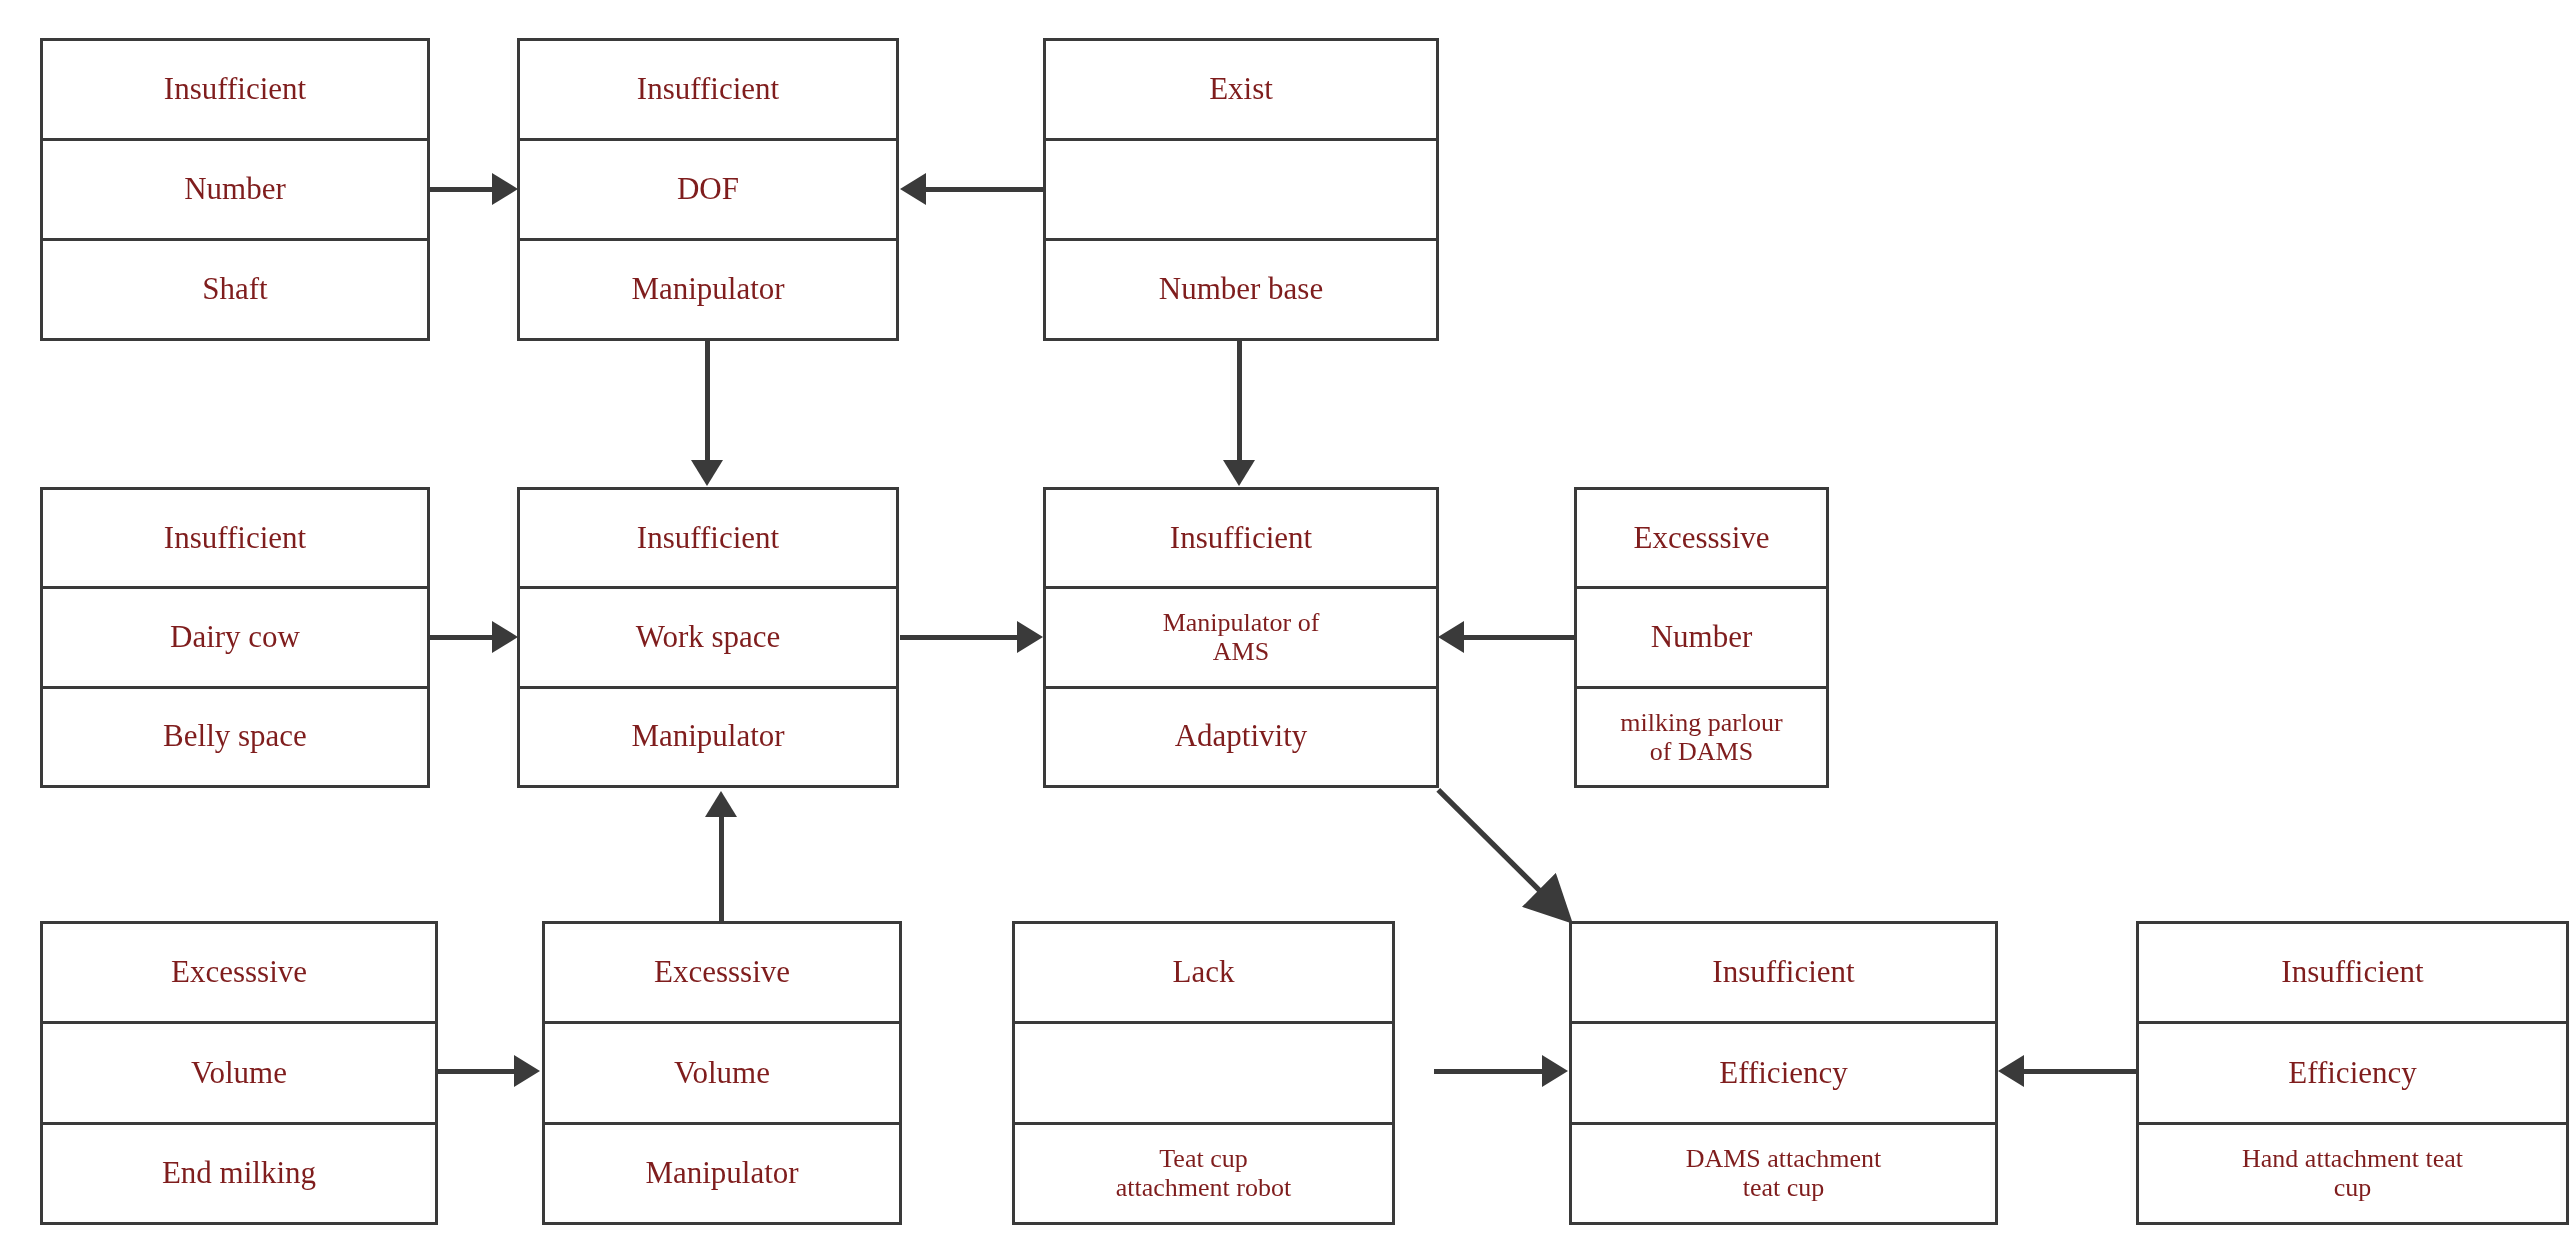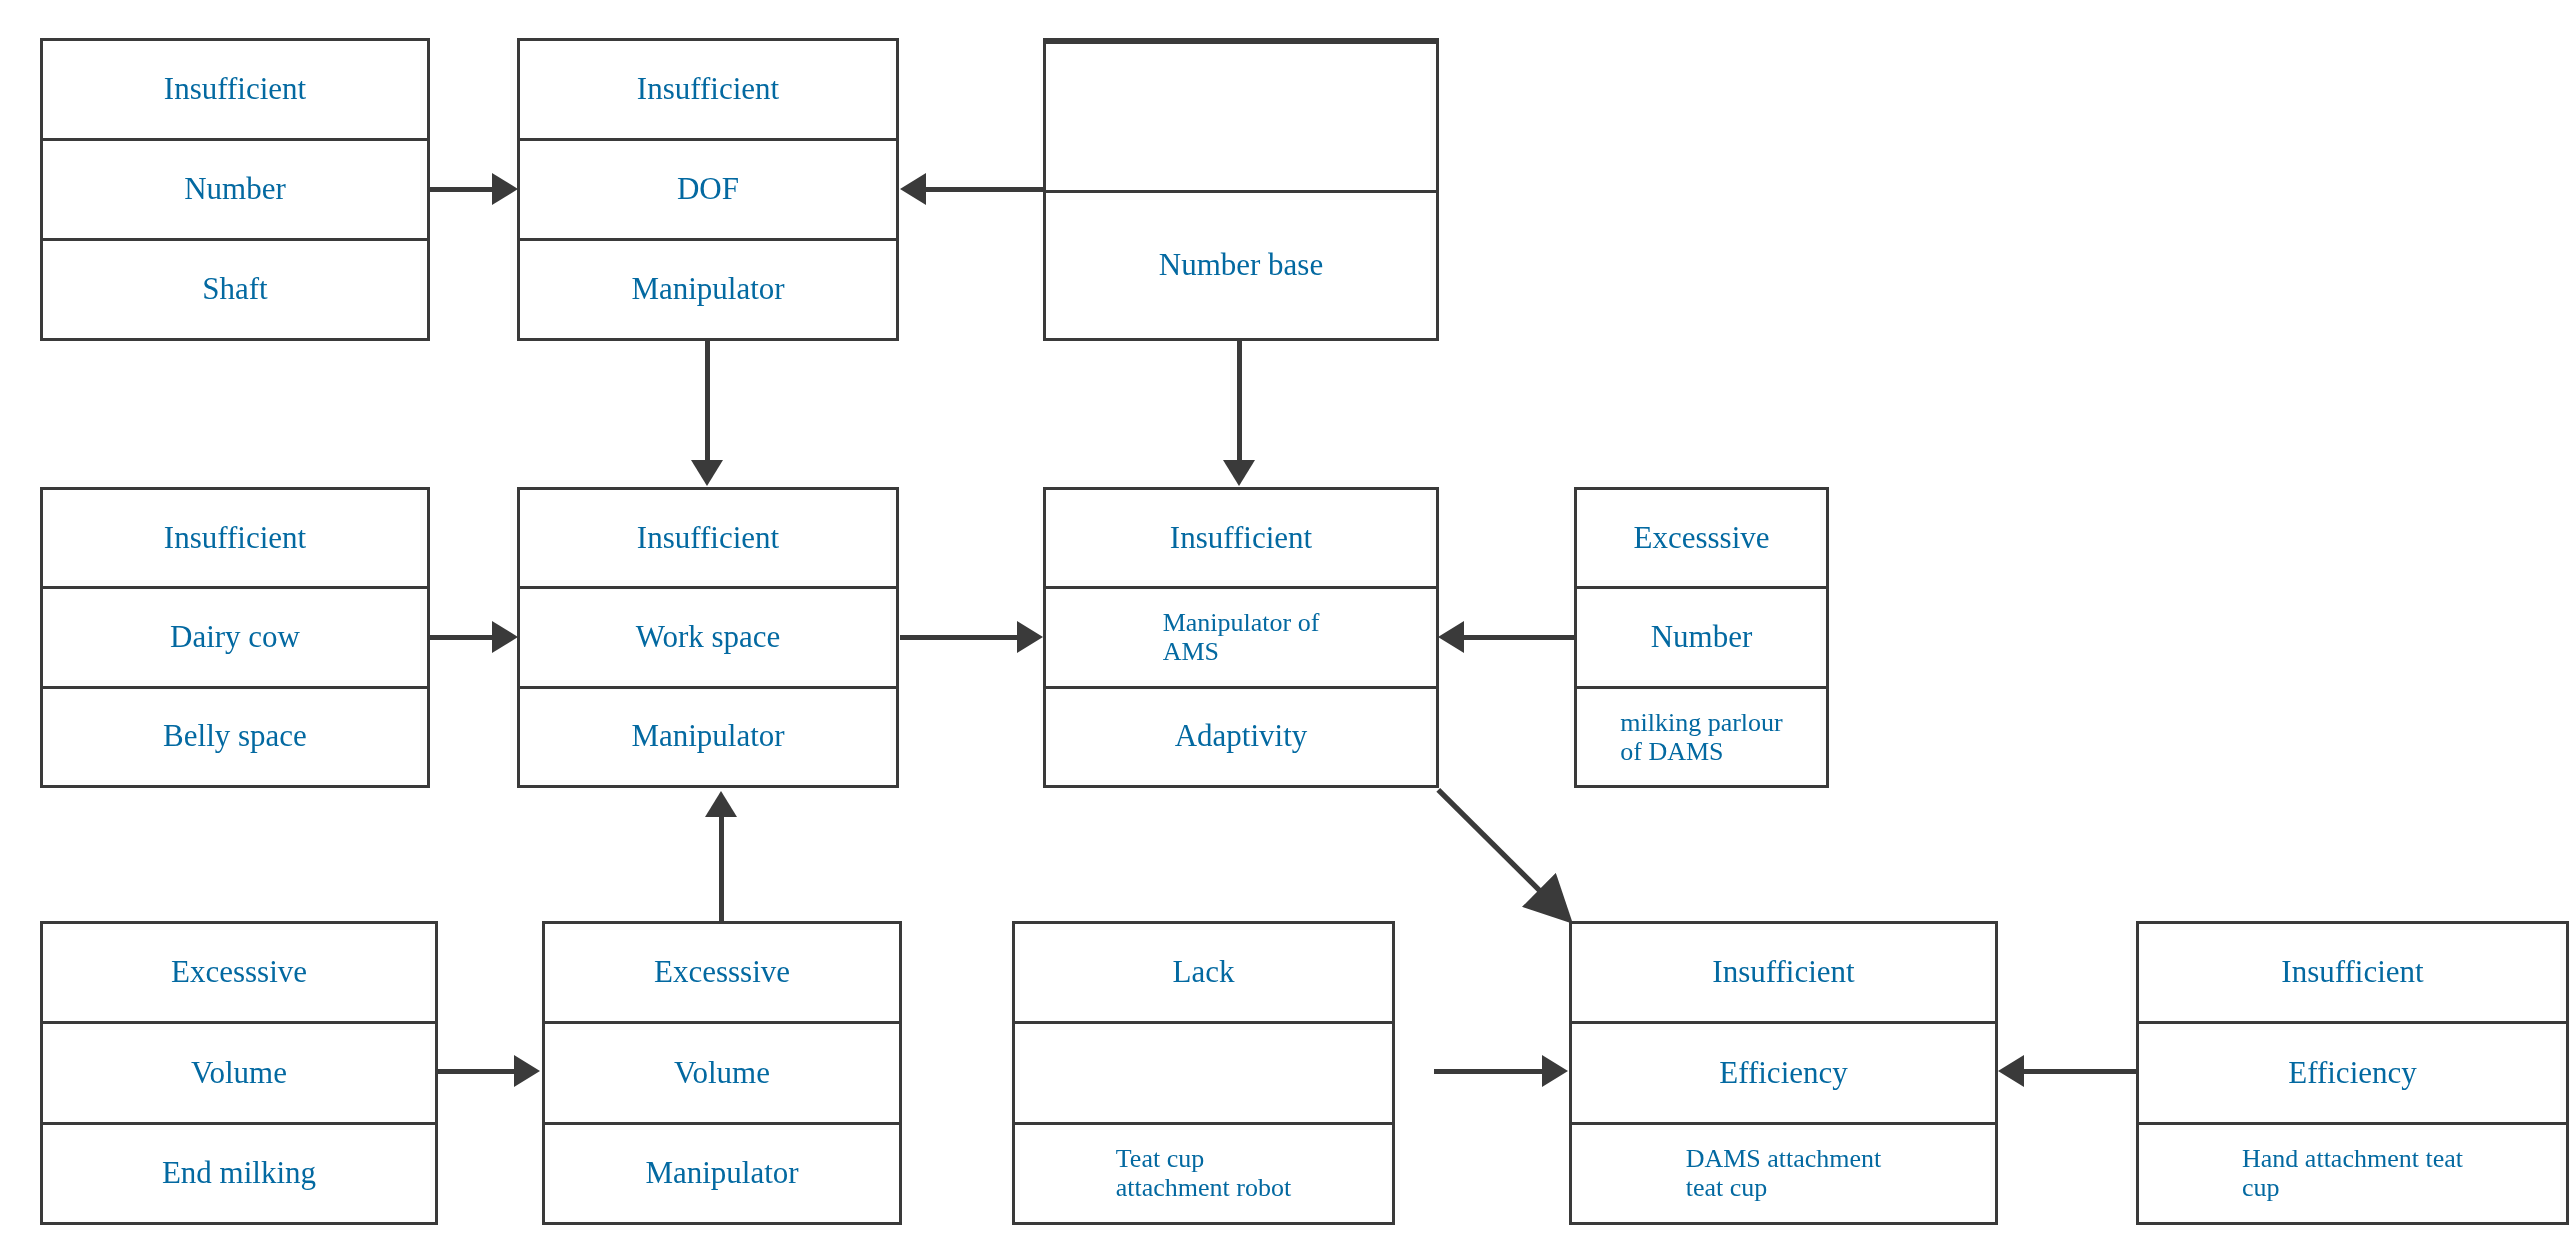--- a/index.html
+++ b/index.html
@@ -18,22 +18,22 @@
     border:3.8px solid #3a3a3a;
     background:#ffffff;
     display:flex;
     flex-direction:column;
   }
   .cell{
     flex:1 1 0;
     display:flex;
     align-items:center;
     justify-content:center;
-    text-align:left;
-    color:#0369a1;
+    text-align:center;
+    color:#7f1d1d;
     line-height:1.12;
     padding:1.5px 4.6px;
     box-sizing:border-box;
     overflow:hidden;
     white-space:pre-line;
   }
   .cell.div{ border-top:3.8px solid #3a3a3a; }
   .cell.big{ font-size:31px; }
   .cell.small{ font-size:26px; }
   .cell.empty{ }
@@ -83,20 +83,21 @@
     <div class="cell big div">Shaft</div>
   </div>
 
   <div class="node" style="left:517px; top:38px;  width:382px; height:303px;">
     <div class="cell big">Insufficient</div>
     <div class="cell big div">DOF</div>
     <div class="cell big div">Manipulator</div>
   </div>
 
   <div class="node" style="left:1043px; top:38px; width:396px; height:303px;">
+    <div class="cell big">Exist</div>
     <div class="cell big div empty"></div>
     <div class="cell big div">Number base</div>
   </div>
 
   <div class="node" style="left:40px;  top:487px; width:390px; height:301px;">
     <div class="cell big">Insufficient</div>
     <div class="cell big div">Dairy cow</div>
     <div class="cell big div">Belly space</div>
   </div>
 

